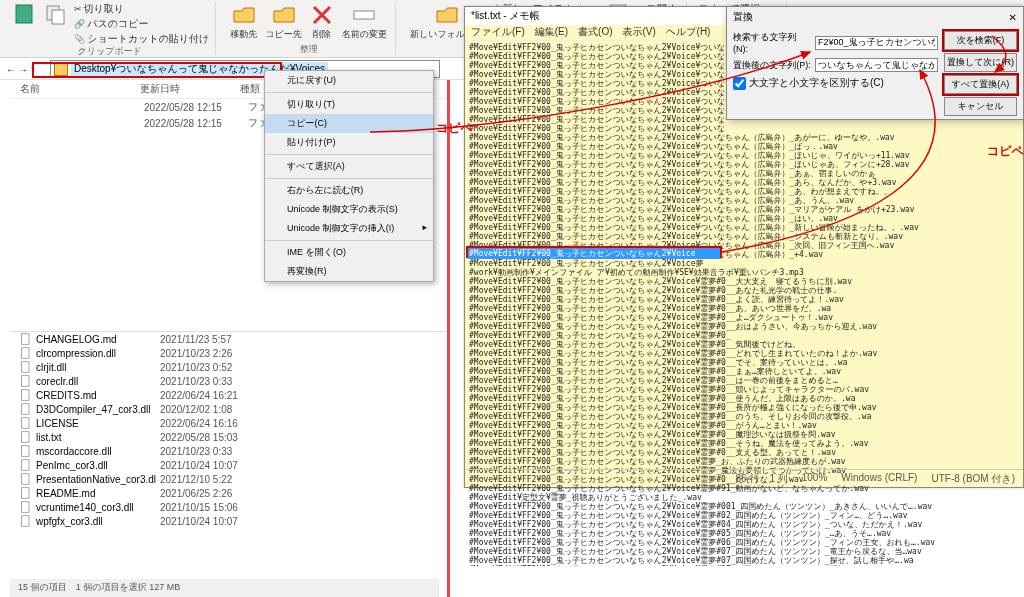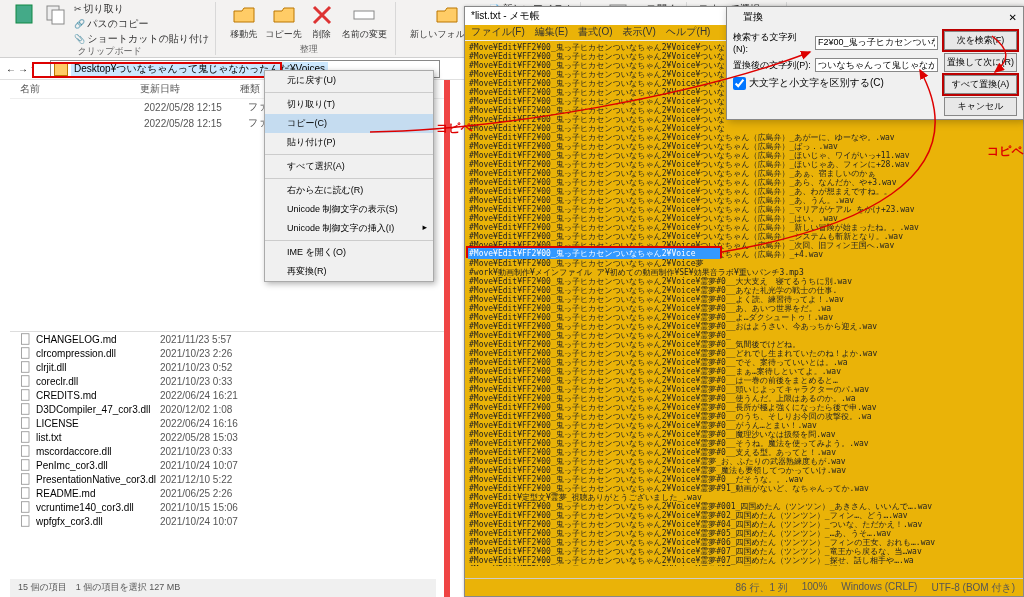--- a/index.html
+++ b/index.html
@@ -12,44 +12,44 @@
 .rbtn svg, .rmini { width:16px; height:16px; }
 .rbtn.big svg { width:24px; height:24px; }
 .rbtn span { font-size:9px; color:#333; }
 .rmini-row { display:flex; gap:2px; align-items:center; font-size:9px; color:#333; }
 .addr { height:22px; display:flex; align-items:center; gap:4px; padding:0 6px; border-bottom:1px solid #e0e0e0; position:relative; }
 .addr-left { width:40px; display:flex; gap:2px; }
 .addr-path { flex:0 0 390px; height:18px; border:1px solid #888; background:#fff; display:flex; align-items:center; font-size:9px; position:relative; }
 .addr-path-inner { padding:0 3px; white-space:nowrap; overflow:hidden; }
 .main { display:flex; height:calc(100% - 80px); }
 .left-tree { width:10px; }
-.file-pane { width:440px; border-right:6px solid #ef4444; display:flex; flex-direction:column; position:relative; }
+.file-pane { width:440px; border-right:3px solid #ef4444; display:flex; flex-direction:column; position:relative; }
 .file-header { display:flex; font-size:9px; color:#555; padding:2px 10px; border-bottom:1px solid #eee; }
 .file-header div:nth-child(1){ flex:0 0 120px; }
 .file-header div:nth-child(2){ flex:0 0 100px; }
 .file-header div:nth-child(3){ flex:1; }
 .file-row { display:flex; font-size:9px; padding:1px 10px; gap:4px; align-items:center; }
 .file-row .n { flex:0 0 120px; white-space:nowrap; overflow:hidden; }
 .file-row .d { flex:0 0 100px; color:#555; }
 .file-row .t { flex:1; color:#555; }
 .file-row svg { width:12px; height:12px; flex-shrink:0; }
 .file-list2 { margin-top:200px; border-top:1px solid #ddd; }
 .status { position:absolute; bottom:0; left:0; right:8px; height:18px; background:#f0f0f0; font-size:9px; color:#555; padding:2px 8px; }
 .ctx { position:absolute; top:70px; left:264px; width:170px; background:#f0f0f0; border:1px solid #aaa; box-shadow:2px 2px 6px rgba(0,0,0,.3); z-index:5; }
 .ctx-item { padding:3px 8px 3px 22px; font-size:9px; position:relative; }
 .ctx-item.sel { background:#c5dcf0; }
 .ctx-sep { border-top:1px solid #ccc; margin:2px 0; }
 .ctx-arrow::after { content:"▸"; position:absolute; right:6px; }
-.notepad { position:absolute; top:6px; left:464px; width:560px; height:591px; background:#eab308; border:1px solid #888; box-shadow:0 0 3px rgba(0,0,0,.2); }
+.notepad { position:absolute; top:6px; left:464px; width:560px; height:482px; background:#fef9c3; border:1px solid #888; box-shadow:0 0 3px rgba(0,0,0,.2); }
 .np-title { height:18px; background:#fff; font-size:10px; padding:2px 6px; }
 .np-menu { height:16px; display:flex; gap:10px; padding:0 6px; font-size:9px; color:#333; border-bottom:1px solid #eee; }
 .np-body { padding:2px 4px; font-size:8px; line-height:9px; color:#222; white-space:pre; overflow:hidden; height:525px; font-family:"MS Gothic",monospace; }
 .np-status { position:absolute; bottom:0; left:0; right:0; height:18px; border-top:1px solid #ccc; display:flex; justify-content:flex-end; gap:14px; padding:2px 8px; font-size:9px; color:#555; }
 .replace { position:absolute; top:6px; left:726px; width:298px; height:114px; background:#f0f0f0; border:1px solid #888; box-shadow:2px 2px 8px rgba(0,0,0,.25); z-index:20; }
-.replace-title { height:20px; display:flex; justify-content:space-between; align-items:center; padding:0 6px; font-size:10px;margin-left:10px; }
+.replace-title { height:20px; display:flex; justify-content:space-between; align-items:center; padding:0 6px; font-size:10px; }
 .replace-body { padding:4px 6px; display:flex; gap:6px; }
 .replace-form { flex:1; }
 .replace-row { display:flex; align-items:center; gap:4px; margin-bottom:4px; }
 .replace-row label { font-size:9px; width:78px; }
 .replace-row input[type=text] { flex:1; font-size:9px; padding:1px 2px; border:1px solid #888; }
 .replace-btns { display:flex; flex-direction:column; gap:3px; width:78px; }
 .replace-btns button { font-size:9px; padding:2px 0; border:1px solid #888; background:#e8e8e8; cursor:pointer; }
 .replace-btns button.hl { outline:2px solid #b00;text-align:center; }
 .chk { display:flex; align-items:center; gap:3px; font-size:9px; margin-top:2px; }
 .anno { position:absolute; pointer-events:none; z-index:30; }

